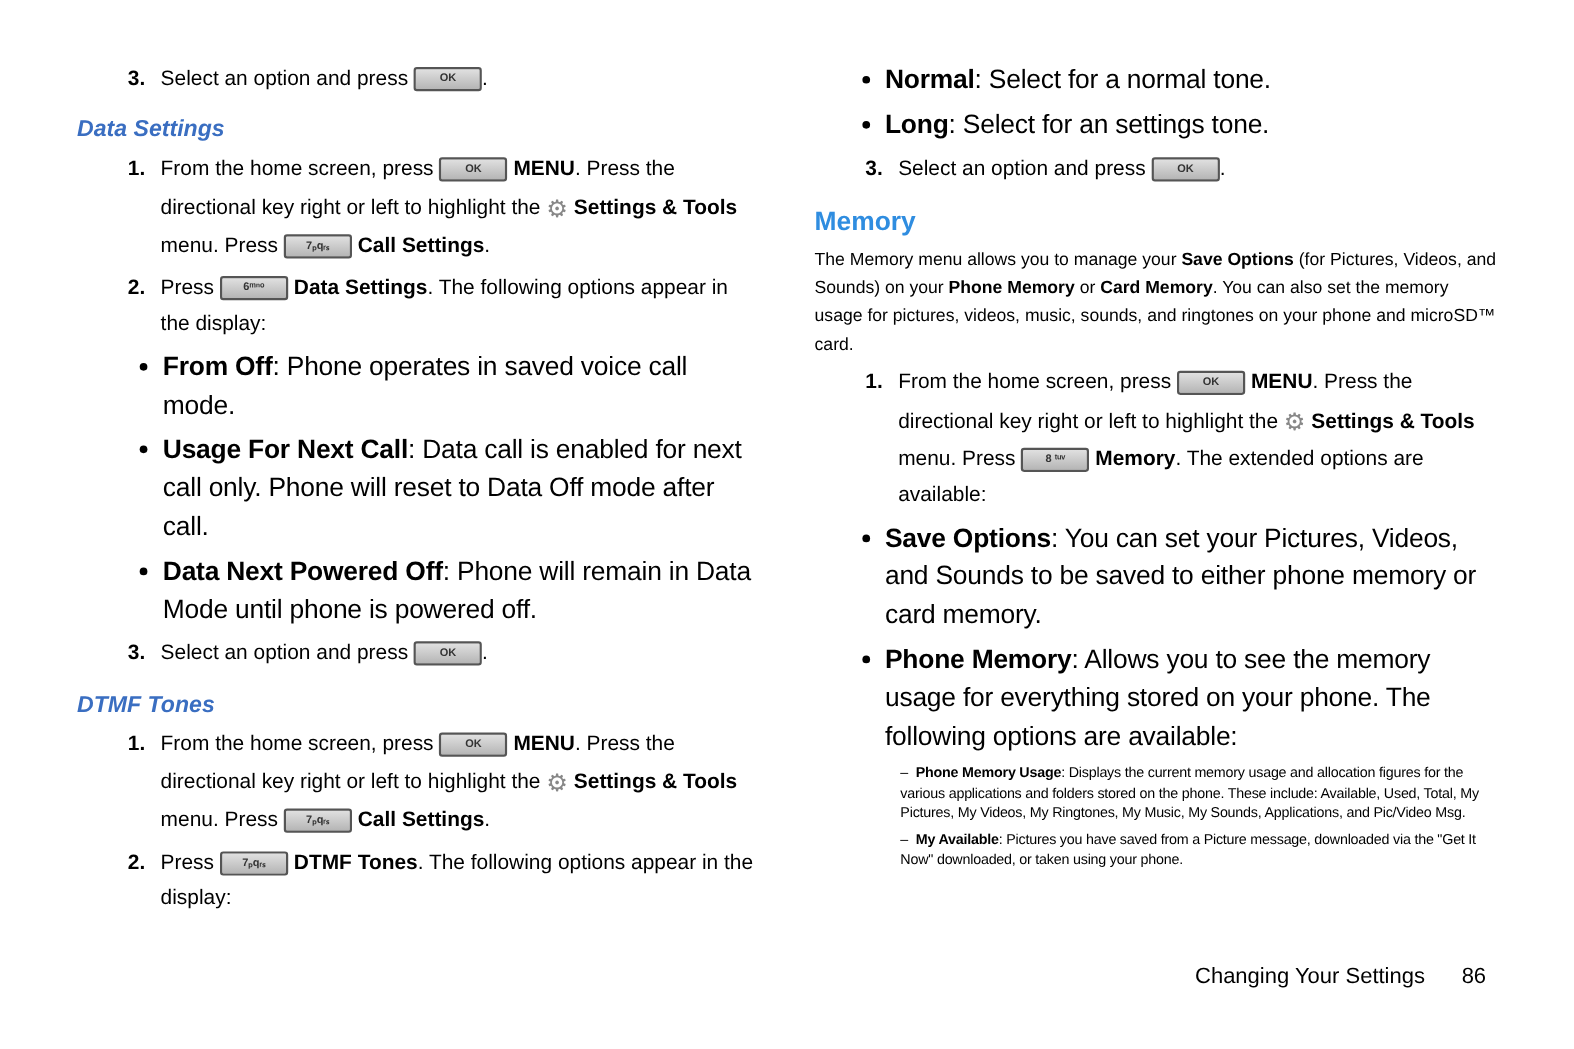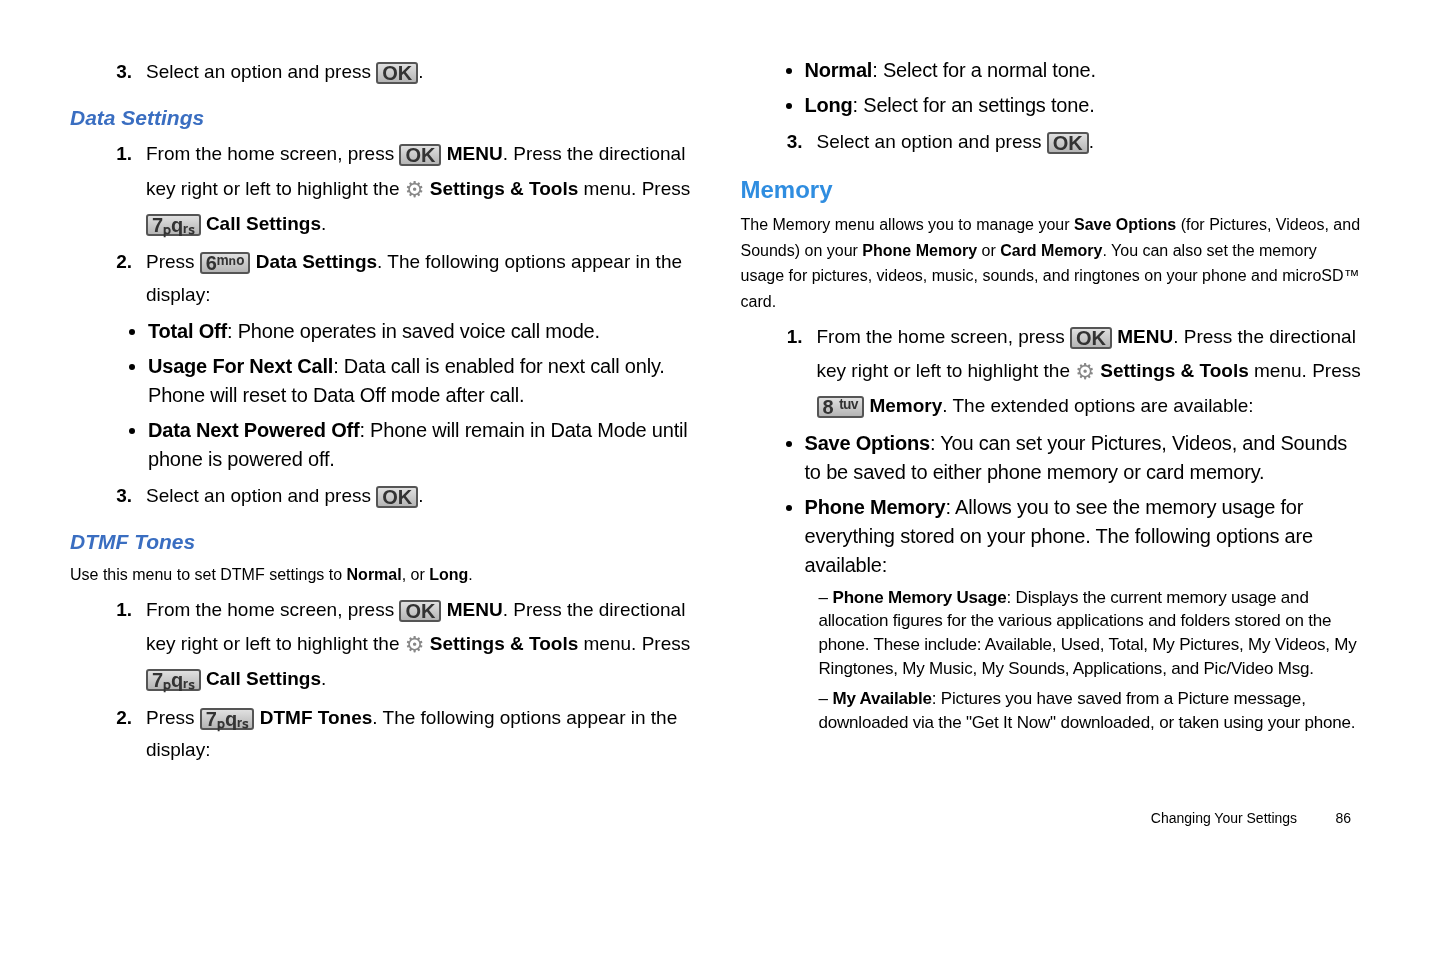--- a/index.html
+++ b/index.html
@@ -50,64 +50,64 @@
 }
 .para {
   font-size: 16px;
   line-height: 1.6;
   margin: 6px 0 6px 0;
 }
 .bullets {
   list-style: disc;
   padding-left: 22px;
   margin: 6px 0 6px 56px;
-  font-size: 20px;
+  font-size: 24px;
   line-height: 1.45;
 }
 .bullets.right {
   margin-left: 42px;
 }
 .bullets li {
   margin: 6px 0;
 }
 .cond { font-family: "Arial Narrow", Arial, sans-serif; letter-spacing: -0.2px; }
 .subdash {
   margin: 6px 0 6px 78px;
-  font-size: 17px;
+  font-size: 13px;
   line-height: 1.4;
 }
 .subdash .dash {
   display:inline-block; width:14px;
 }
 .key {
   display: inline-block;
   border: 2px solid #555;
   border-radius: 3px;
   background: linear-gradient(#e0e0e0,#b5b5b5);
-  padding: 0 4px;
-  font-size: 20px;
+  padding: 0 16px;
+  font-size: 10px;
   font-weight: bold;
   color:#333;
   vertical-align: middle;
   min-width:26px;
   text-align:center;
   line-height:18px;
 }
 .gear {
   display:inline-block;
   vertical-align:middle;
   font-size:22px;
   color:#888;
   position:relative;
 }
 .gear::after{content:"⚙";}
 b { font-weight: bold; }
 .footer {
   text-align: right;
-  font-size: 14px;
+  font-size: 20px;
   padding: 8px 80px 20px 0;
 }
 .footer .pn { display:inline-block; width:50px; text-align:right;}
 </style>
 </head>
 <body>
 
 <div class="page">
 
   <div class="col">
@@ -134,36 +134,33 @@
 
     <div class="step">
       <div class="num">2.</div>
       <div class="body">
         <span>Press </span><span class="key">6ᵐⁿᵒ</span>
         <b>Data Settings</b><span>. The following options appear in the display:</span>
       </div>
     </div>
 
     <ul class="bullets">
-      <li class="cond"><b>Total Off</b><span>: Phone operates in saved voice call mode.</span></li>
+      <li class="cond"><b>From Off</b><span>: Phone operates in saved voice call mode.</span></li>
       <li class="cond"><b>Usage For Next Call</b><span>: Data call is enabled for next call only. Phone will reset to Data Off mode after call.</span></li>
       <li class="cond"><b>Data Next Powered Off</b><span>: Phone will remain in Data Mode until phone is powered off.</span></li>
     </ul>
 
     <div class="step">
       <div class="num">3.</div>
       <div class="body">
         <span>Select an option and press </span><span class="key">OK</span><span>.</span>
       </div>
     </div>
 
     <div class="h-blue-it">DTMF Tones</div>
-    <div class="para">
-      <span>Use this menu to set DTMF settings to </span><b>Normal</b><span>, or </span><b>Long</b><span>.</span>
-    </div>
 
     <div class="step">
       <div class="num">1.</div>
       <div class="body">
         <span>From the home screen, press </span><span class="key">OK</span>
         <b>MENU</b><span>. Press the directional key right or left to highlight the </span>
         <span class="gear"></span>
         <b>Settings &amp; Tools</b><span> menu. Press </span><span class="key">7ₚqᵣₛ</span>
         <b>Call Settings</b><span>.</span>
       </div>

